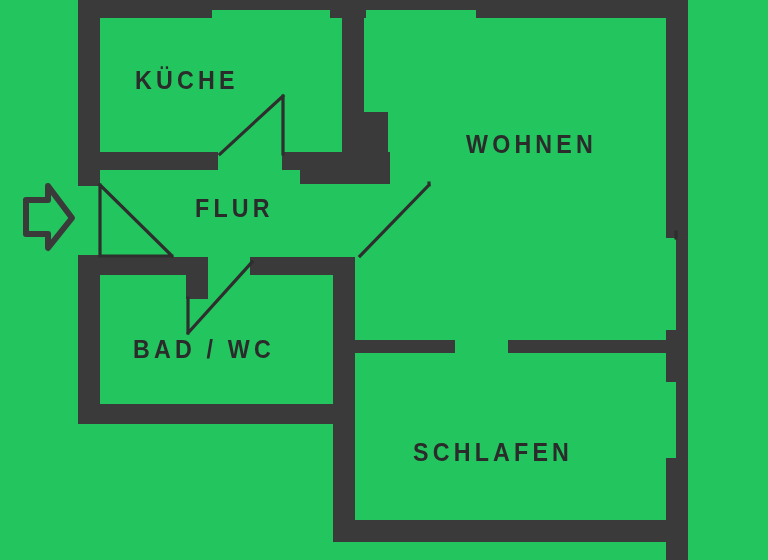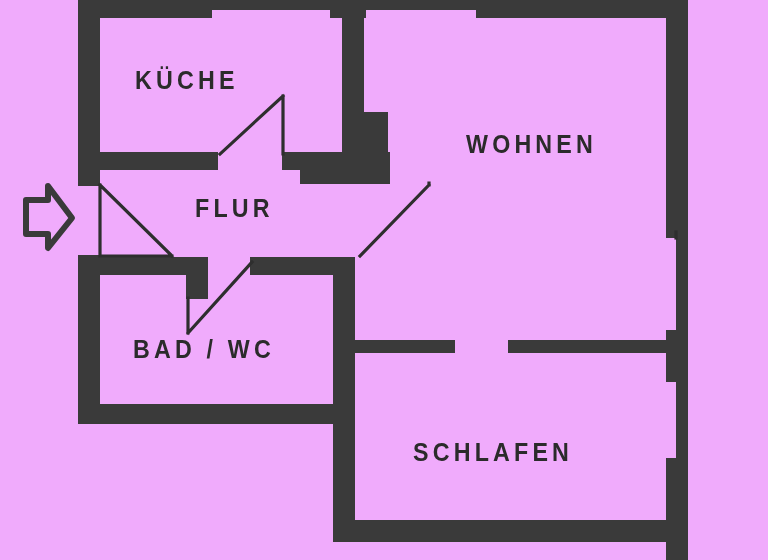--- a/index.html
+++ b/index.html
@@ -10,21 +10,21 @@
   body {
     width: 768px;
     height: 560px;
     overflow: hidden;
     font-family: "Liberation Sans", sans-serif;
   }
   #floorplan-root {
     position: relative;
     width: 768px;
     height: 560px;
-    background: #f0abfc;
+    background: #22c55e;
   }
   svg#plan-svg {
     display: block;
     width: 768px;
     height: 560px;
   }
   .wall {
     fill: #3a3a3a;
   }
   .door-swing {

